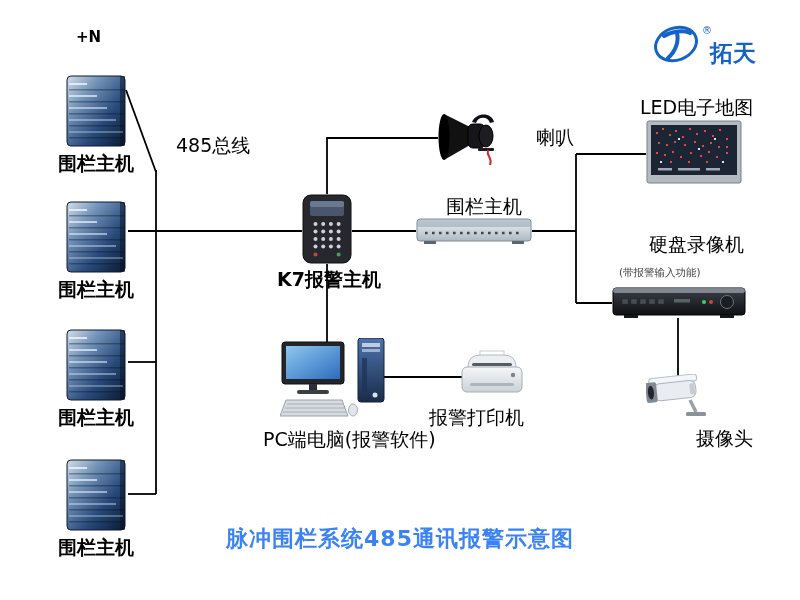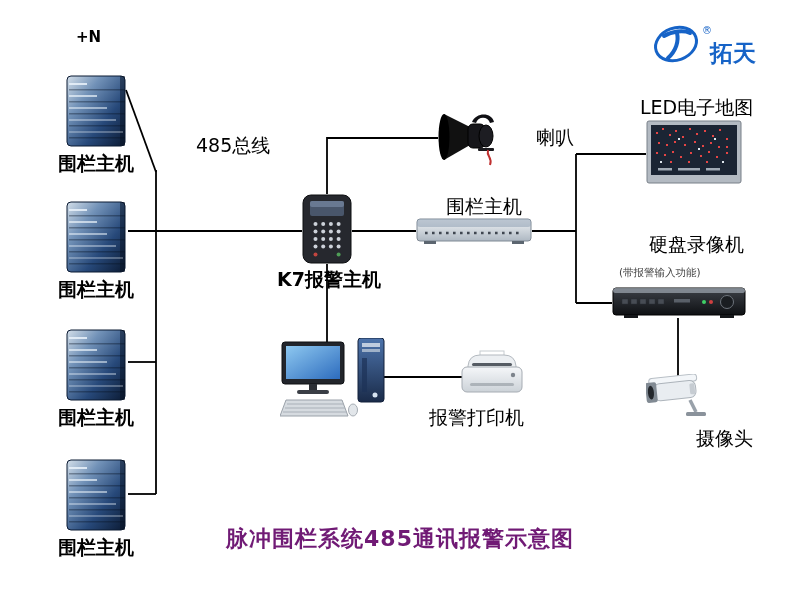--- a/index.html
+++ b/index.html
@@ -8,21 +8,21 @@
     font-family:"DejaVu Sans","Liberation Sans",sans-serif;
   }
   .lines{position:absolute;left:0;top:0;pointer-events:none;}
   .node{position:absolute;}
   .label{position:absolute;font-size:19px;color:#000;white-space:nowrap;line-height:1.2;}
   .center{text-align:center;font-weight:bold;}
   .bold{font-weight:bold;}
   .sub{font-size:10.5px;color:#444;}
   .title{
     position:absolute;left:0;right:0;top:524px;text-align:center;
-    font-size:22px;font-weight:bold;color:#701a75;letter-spacing:1px;
+    font-size:22px;font-weight:bold;color:#3b82f6;letter-spacing:1px;
   }
 </style>
 </head>
 <body>
 
 <div class="stage">
 
   <svg width="0" height="0" style="position:absolute" aria-hidden="true">
     <defs>
       <linearGradient id="gHost" x1="0" y1="0" x2="1" y2="1">
@@ -78,21 +78,21 @@
       <ellipse cx="24" cy="24" rx="21" ry="16" transform="rotate(-20 24 24)" fill="none" stroke="#1663c7" stroke-width="3"></ellipse>
       <path d="M12,16 C20,11 32,10 38,13" fill="none" stroke="#1663c7" stroke-width="4" stroke-linecap="round"></path>
       <path d="M25,13 C27,21 24,31 16,38" fill="none" stroke="#1663c7" stroke-width="4" stroke-linecap="round"></path>
     </g>
     <text x="50" y="14" font-size="10" fill="#1663c7">®</text>
     <text x="58" y="41" font-size="23" font-weight="bold" fill="#1663c7">拓天</text>
   </svg>
 
   <div class="label bold" style="left:76px;top:28px;font-size:15px">+N</div>
 
-  <div class="label" style="left:196px;top:134px">485总线</div>
+  <div class="label" style="left:176px;top:134px">485总线</div>
 
   <svg class="node" style="left:64px;top:74px" width="64" height="74" viewBox="0 0 64 74">
     <rect x="3" y="2" width="58" height="70" rx="4" fill="url(#gHost)" stroke="#0b1a33"></rect>
     <rect x="56" y="2" width="5" height="70" fill="#081221" opacity="0.5"></rect>
     <g fill="#eaf2fa">
       <rect x="5" y="9" width="18" height="2" opacity="0.85"></rect>
         <rect x="5" y="21" width="28" height="2" opacity="0.7"></rect>
       <rect x="5" y="33" width="38" height="2" opacity="0.55"></rect>
         <rect x="5" y="45" width="47" height="2" opacity="0.4"></rect>
       <rect x="5" y="57" width="54" height="2" opacity="0.3"></rect>
@@ -308,20 +308,21 @@
     <rect x="82" y="5" width="18" height="4" fill="#ccd7e5" opacity="0.9"></rect>
     <rect x="82" y="11" width="18" height="3" fill="#b7c4d4" opacity="0.8"></rect>
     <rect x="82" y="20" width="5" height="34" fill="#1c3257" opacity="0.7"></rect>
     <circle cx="95" cy="57" r="2.5" fill="#d6e3f1"></circle>
     <polygon points="6,62 62,62 68,78 0,78" fill="#d6dbe0" stroke="#9aa1a9"></polygon>
     <line x1="7" y1="66" x2="63" y2="66" stroke="#a9b0b8" stroke-width="1"></line>
     <line x1="5" y1="70" x2="65" y2="70" stroke="#a9b0b8" stroke-width="1"></line>
     <line x1="3" y1="74" x2="66" y2="74" stroke="#a9b0b8" stroke-width="1"></line>
     <ellipse cx="73" cy="72" rx="4.5" ry="6" fill="#e2e6ea" stroke="#a6adb4"></ellipse>
   </svg>
+  <div class="label" style="left:263px;top:428px">PC端电脑(报警软件)</div>
 
   <svg class="node" style="left:458px;top:350px" width="68" height="48" viewBox="0 0 68 48">
     <rect x="22" y="1" width="24" height="12" fill="#ffffff" stroke="#c6cbd0"></rect>
     <path d="M10,16 Q11,5 22,5 L46,5 Q57,5 58,16 L58,18 L10,18 Z" fill="#eceff2" stroke="#b3b9bf"></path>
     <rect x="14" y="13" width="40" height="3" rx="1.5" fill="#565c64"></rect>
     <rect x="4" y="17" width="60" height="25" rx="5" fill="url(#gPrinter)" stroke="#a6acb3"></rect>
     <rect x="12" y="33" width="44" height="3" rx="1.5" fill="#9aa1a8" opacity="0.7"></rect>
     <circle cx="55" cy="25" r="2.2" fill="#7d848c"></circle>
   </svg>
   <div class="label" style="left:429px;top:406px">报警打印机</div>

